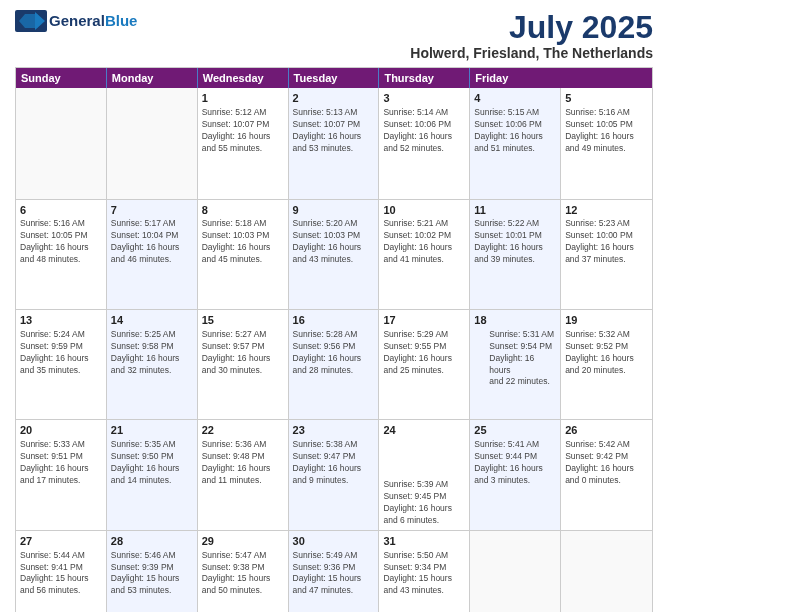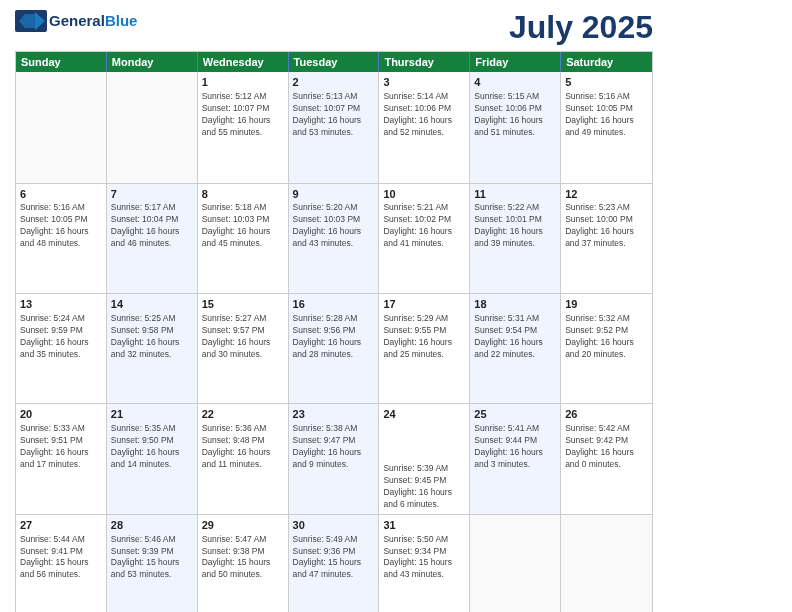--- a/index.html
+++ b/index.html
@@ -49,21 +49,21 @@
     }
     .calendar {
       flex: 1;
       display: flex;
       flex-direction: column;
       border: 1px solid #ccc;
     }
     .cal-header {
       display: grid;
       grid-template-columns: repeat(7, 1fr);
-      background: #15803d;
+      background: #701a75;
     }
     .cal-header-cell {
       color: #fff;
       font-weight: bold;
       font-size: 11px;
       padding: 4px 5px;
       border-right: 1px solid #4a7cc7;
       text-align: left;
     }
     .cal-header-cell:last-child { border-right: none; }
@@ -115,32 +115,32 @@
           <polygon points="10,4 22,4 28,11 22,18 10,18 4,11" fill="#1a7abf" opacity="0.7"></polygon>
           <polygon points="20,2 30,11 20,20" fill="#1a7abf"></polygon>
         </svg>
         <div>
           <span style="font-size:15px;font-weight:bold;color:#1a3a6b;">General</span><span style="font-size:15px;font-weight:bold;color:#1a7abf;">Blue</span>
         </div>
       </div>
     </div>
     <div class="title-section">
       <div class="month-title">July 2025</div>
+      <div class="location">Holwerd, Friesland, The Netherlands</div>
     </div>
   </div>
 
   <div class="calendar">
     <div class="cal-header">
       <div class="cal-header-cell">Sunday</div>
       <div class="cal-header-cell">Monday</div>
       <div class="cal-header-cell">Wednesday</div>
       <div class="cal-header-cell">Tuesday</div>
       <div class="cal-header-cell">Thursday</div>
       <div class="cal-header-cell">Friday</div>
-      <div class="cal-header-cell">Saturday</div>
     </div>
     <div class="cal-body" id="cal-body">
     <div class="cal-row">
           <div class="cal-cell empty"></div>
           <div class="cal-cell empty"></div>
           <div class="cal-cell">
             <span class="day-num">1</span>
             <div class="cell-text" style="white-space: pre-line;">Sunrise: 5:12 AM
 Sunset: 10:07 PM
 Daylight: 16 hours
@@ -257,21 +257,21 @@
           </div>
           <div class="cal-cell">
             <span class="day-num">17</span>
             <div class="cell-text" style="white-space: pre-line;">Sunrise: 5:29 AM
 Sunset: 9:55 PM
 Daylight: 16 hours
 and 25 minutes.</div>
           </div>
           <div class="cal-cell shade">
             <span class="day-num">18</span>
-            <div class="cell-text" style="white-space: pre-line;">Sunrise: 5:31 AM
+            <div class="cell-text" style="white-space: pre-line; margin-left: 15px;">Sunrise: 5:31 AM
 Sunset: 9:54 PM
 Daylight: 16 hours
 and 22 minutes.</div>
           </div>
           <div class="cal-cell">
             <span class="day-num">19</span>
             <div class="cell-text" style="white-space: pre-line;">Sunrise: 5:32 AM
 Sunset: 9:52 PM
 Daylight: 16 hours
 and 20 minutes.</div>

